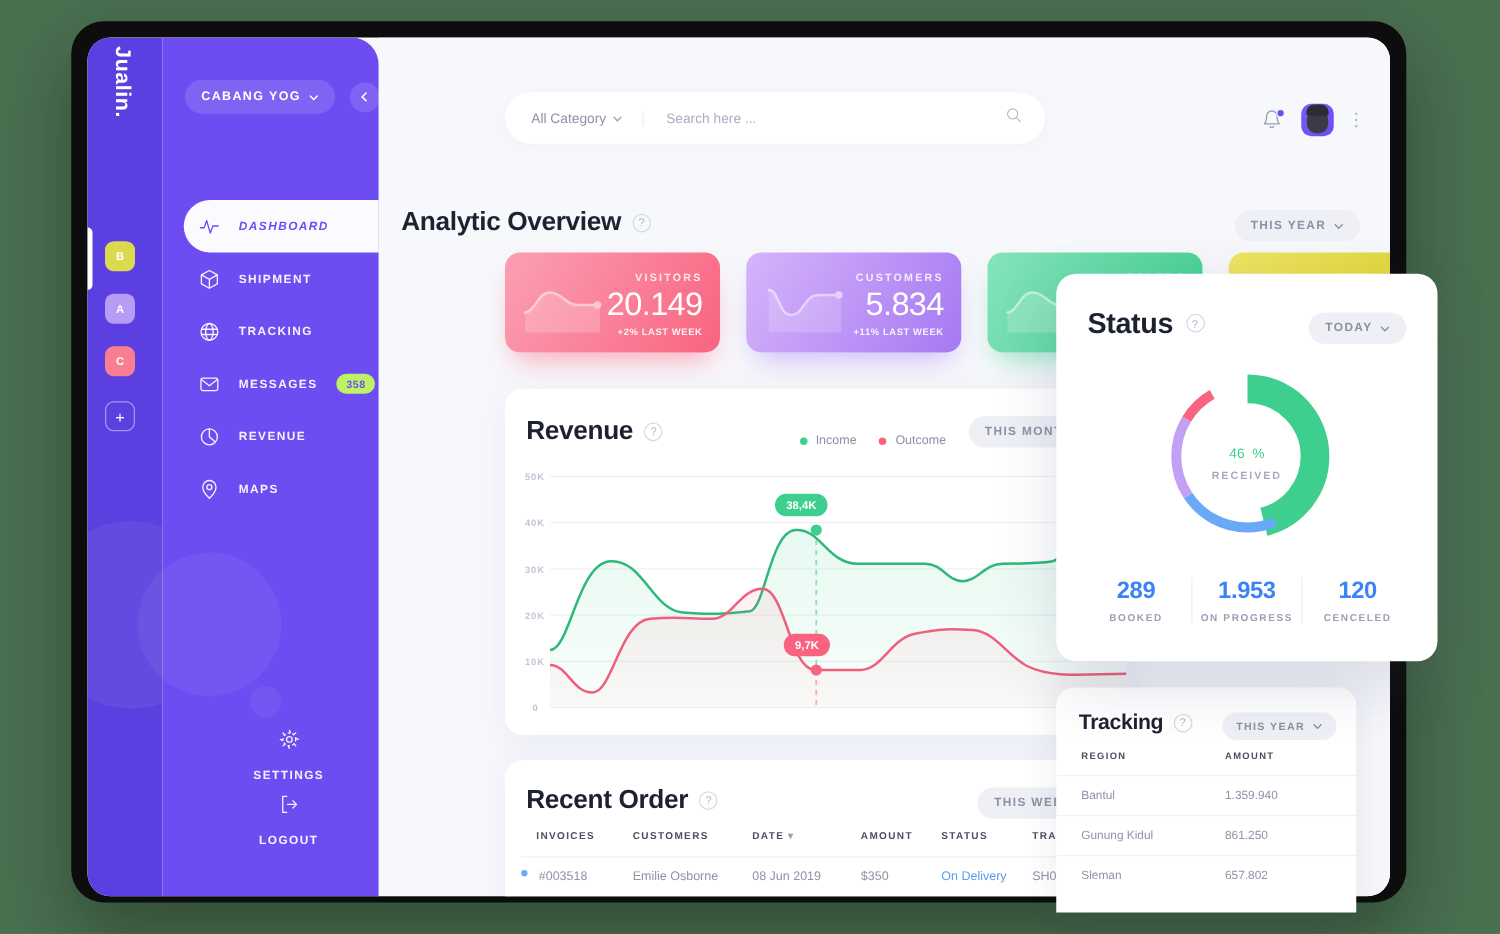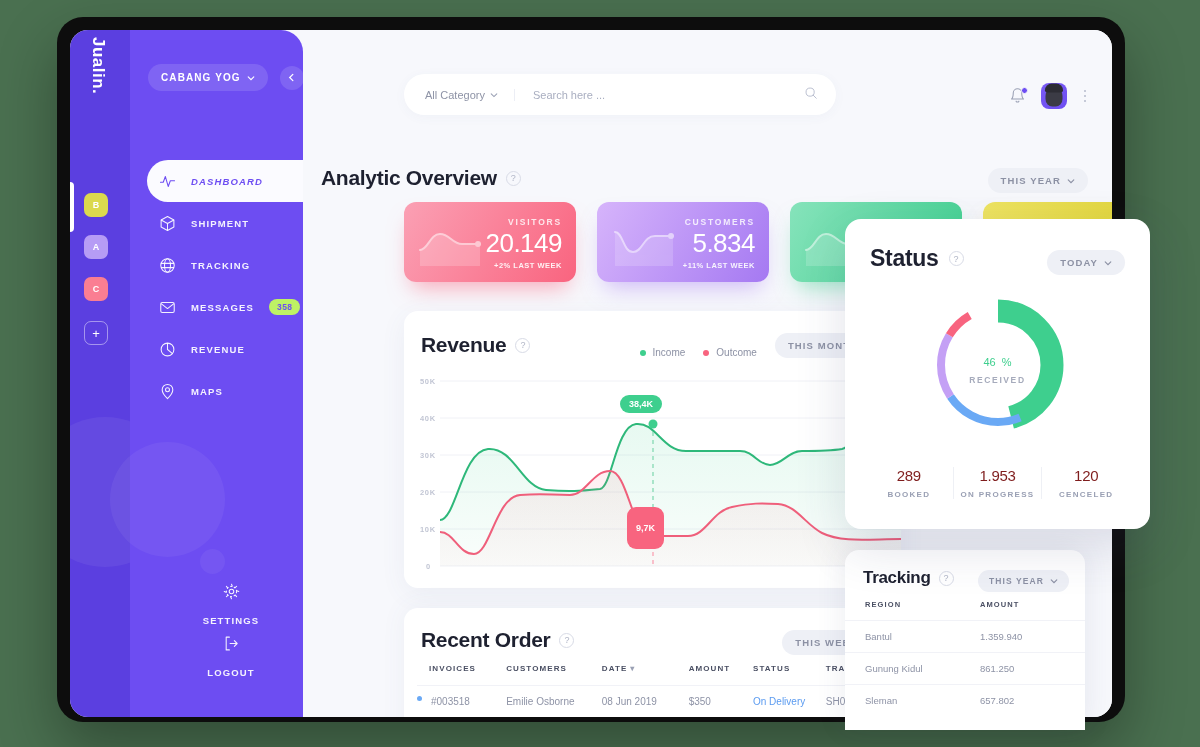--- a/index.html
+++ b/index.html
@@ -321,21 +321,21 @@
   }
   #donut-pct { font-size: 22px; color: #3ecf8e; font-weight: 400; }
   #donut-pct span { font-size: 11px; }
   #donut-sub { font-size: 8.5px; font-weight: 700; letter-spacing: 1.6px; color: #a6abbc; margin-top: 3px; }
   #status-stats {
     position: absolute; left: 20px; right: 20px; bottom: 30px;
     display: flex;
   }
   .sstat { flex: 1; text-align: center; }
   .sstat + .sstat { border-left: 1px solid #eef0f5; }
-  .sstat-v { font-size: 15px; color: #7f1d1d; font-weight: 400; letter-spacing: -.3px; }
+  .sstat-v { font-size: 19px; color: #3b82f6; font-weight: 700; letter-spacing: -.3px; }
   .sstat-l { font-size: 8px; font-weight: 700; letter-spacing: 1.3px; color: #9aa0b4; margin-top: 6px; }
 
   
   #tracking-card {
     position: absolute; left: 845px; top: 550px;
     width: 240px; height: 180px;
     background: #fff; border-radius: 14px 14px 0 0;
     box-shadow: 0 -4px 30px rgba(60,70,110,.1);
     z-index: 4; overflow: hidden;
   }
@@ -652,21 +652,21 @@
 
             <line x1="213" y1="51" x2="213" y2="163" stroke="#8ddcb8" stroke-width="1.4" stroke-dasharray="4 4"></line>
             <line x1="213" y1="163" x2="213" y2="193" stroke="#f9a8b8" stroke-width="1.4" stroke-dasharray="4 4"></line>
             <circle cx="213" cy="51" r="4.5" fill="#3ecf8e"></circle>
             <circle cx="213" cy="163" r="4.5" fill="#f8647f"></circle>
           </svg>
 
           <span style="position:absolute;left:216px;top:22px;background:#3ecf8e;color:#fff;font-size:9px;font-weight:700;padding:4px 9px;border-radius:9px;">
             <span>38,4K</span>
           </span>
-          <span style="position:absolute;left:223px;top:134px;background:#f8647f;color:#fff;font-size:9px;font-weight:700;padding:16px 9px;border-radius:9px;text-align:center;">
+          <span style="position:absolute;left:223px;top:134px;background:#f8647f;color:#fff;font-size:9px;font-weight:700;padding:4px 9px;border-radius:9px;text-align:center;">
             <span>9,7K</span>
           </span>
         </div>
       </div>
 
       <div id="order-card">
         <div id="order-head">
           <span class="sec-title">Recent Order</span>
           <span class="help-badge">?</span>
         </div>

